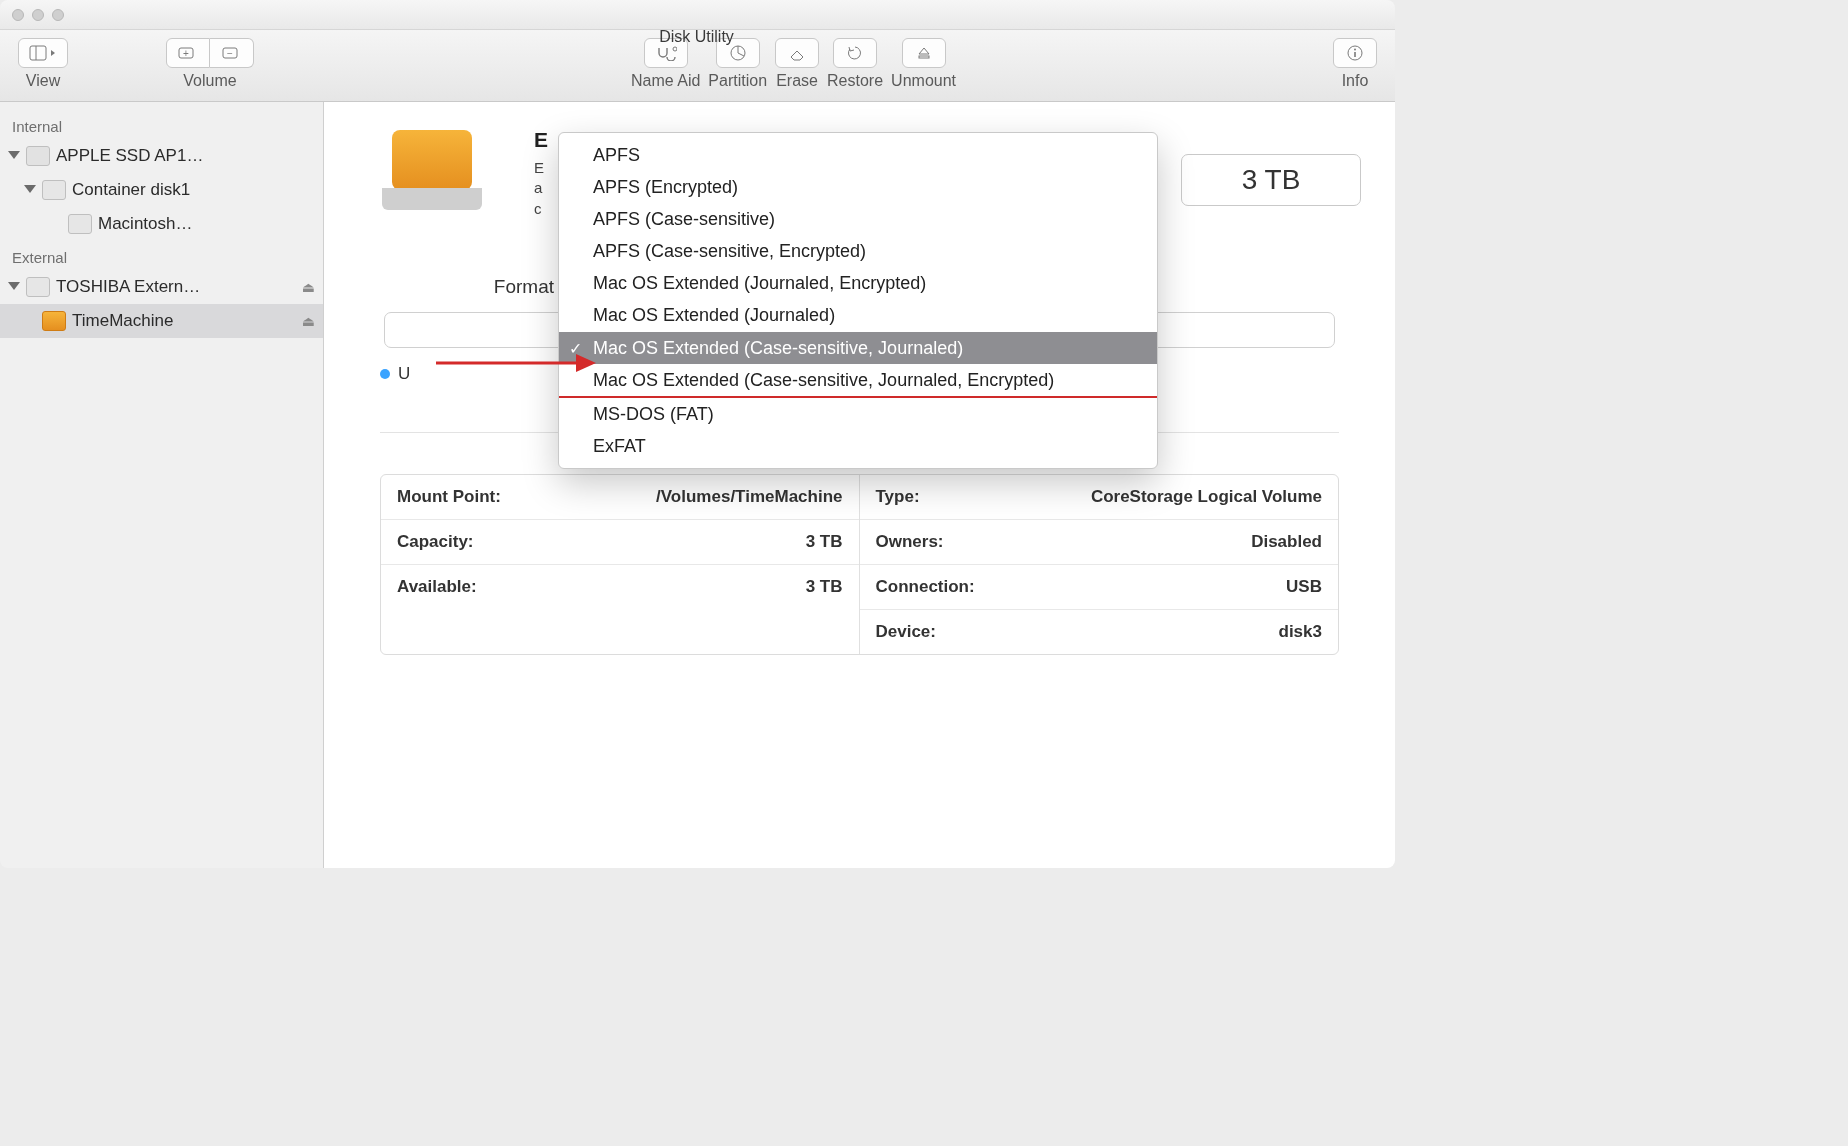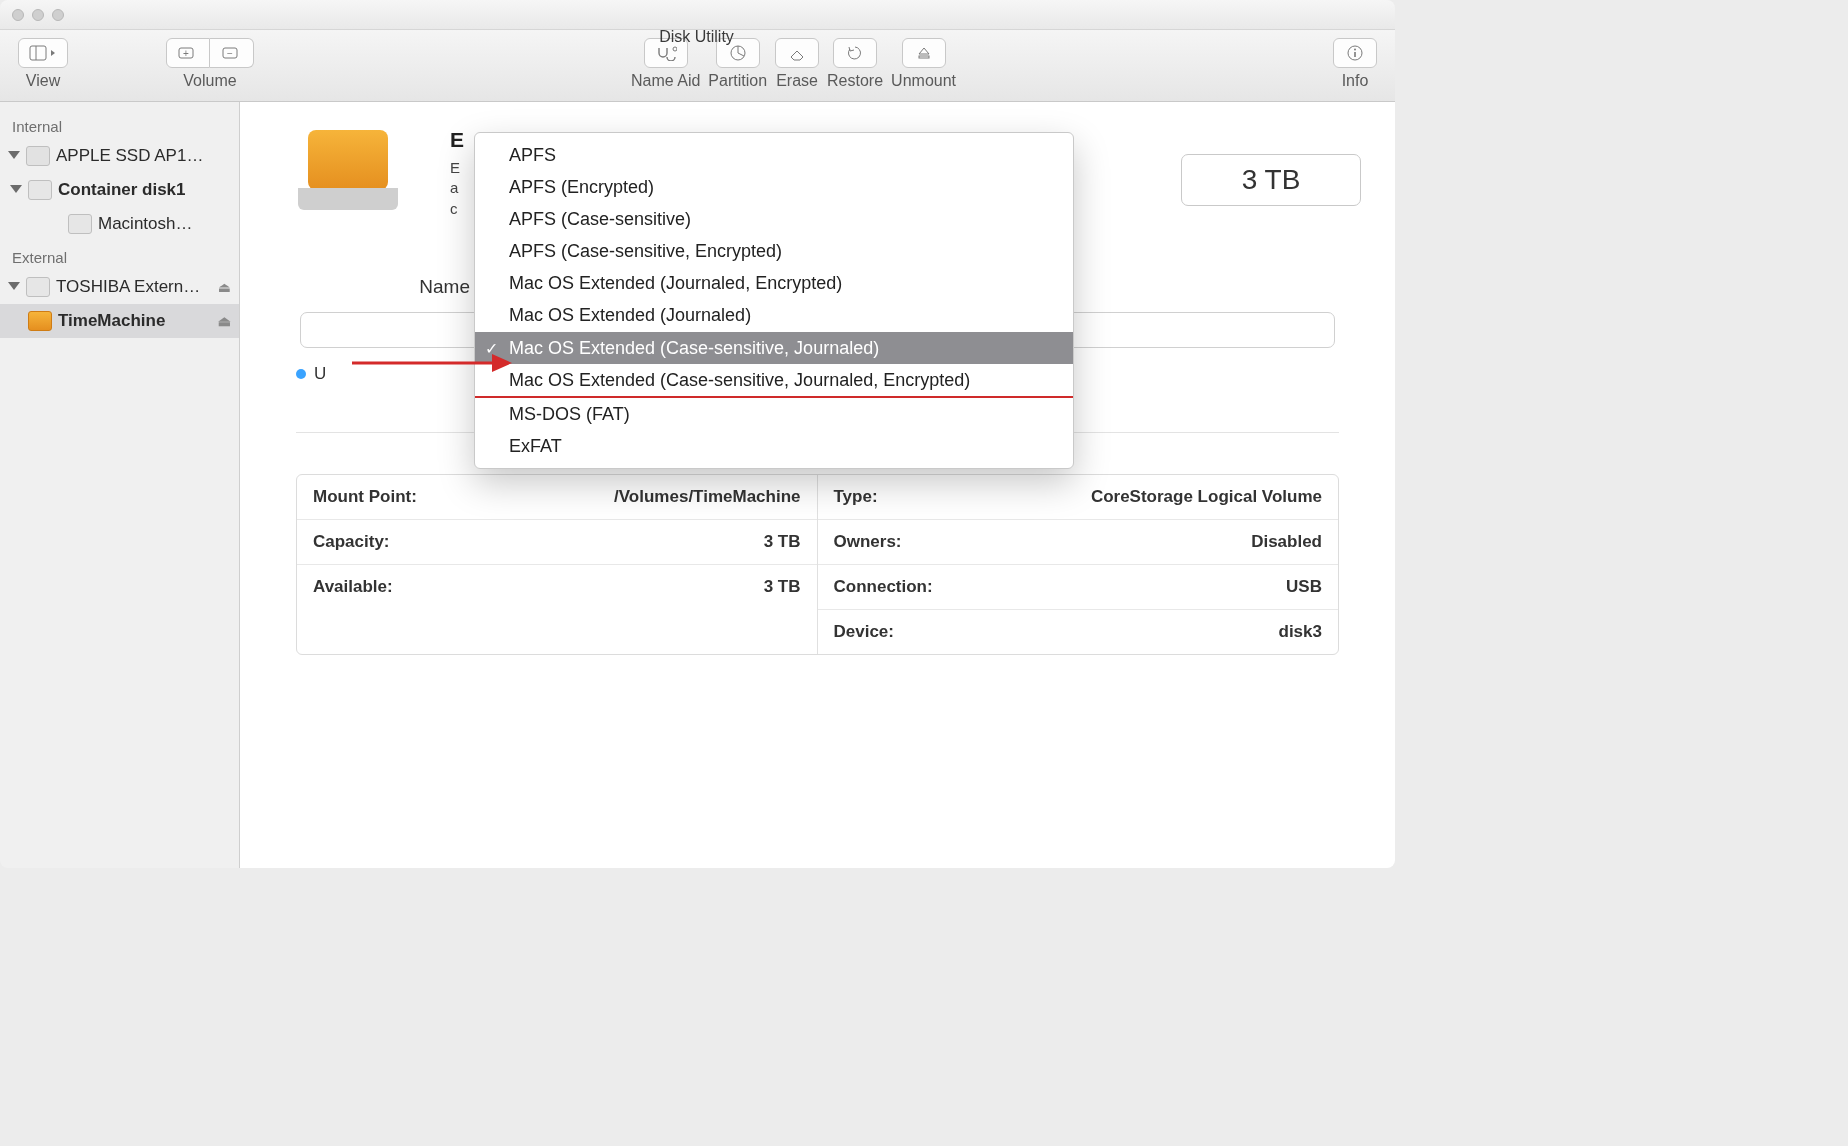--- a/index.html
+++ b/index.html
@@ -70,41 +70,41 @@
     justify-content: center;
     color: #666;
   }
   .tool-btn.seg { border-radius: 0; }
   .tool-btn.seg.first { border-radius: 6px 0 0 6px; }
   .tool-btn.seg.last  { border-radius: 0 6px 6px 0; border-left: none; }
   .tool-label { font-size: 16px; color: #5a5a5a; }
   
   .body { display: flex; height: calc(100% - 30px - 72px); }
   .sidebar {
-    width: 240px;
+    width: 324px;
     background: #f0f0f0;
     border-right: 1px solid #cfcfcf;
     padding-top: 8px;
     font-size: 17px;
   }
   .sb-section { color: #6f6f6f; font-size: 15px; padding: 8px 12px 4px; }
   .sb-row {
     display: flex; align-items: center; gap: 6px;
     height: 34px; padding: 0 8px 0 6px;
   }
   .disclose {
     width: 14px; height: 14px; display: inline-block; position: relative;
   }
   .disclose::before {
     content: ""; position: absolute; left: 2px; top: 2px;
     border-left: 6px solid transparent;
     border-right: 6px solid transparent;
     border-top: 8px solid #6b6b6b;
   }
-  .indent-1 { padding-left: 8px; font-weight: bold; }
+  .indent-1 { padding-left: 22px; }
   .indent-2 { padding-left: 48px; }
   .device-icon {
     width: 24px; height: 20px; border-radius: 3px; background: #d8d8d8;
     border: 1px solid #bfbfbf; position: relative; flex-shrink: 0;
   }
   .device-icon.ssd { background: #e2e2e2; }
   .device-icon.vol { background: #e6e6e6; }
   .device-icon.vol.orange {
     background: linear-gradient(#f6b43a, #e58f1f);
     border-color: #cf7c14;
@@ -356,21 +356,20 @@
           <span>a</span><br>
           <span>c</span>
         </div>
       </div>
 
       <div class="pill">
         <span>3 TB</span>
       </div>
 
       <div class="labels-col">
-        <div class="lbl">Name</div>
         <div class="lbl">Format</div>
       </div>
 
       <div class="format-field"></div>
 
       <div class="bullet-run">
         <span class="bullet-dot"></span>
         <span>U</span>
       </div>
 

